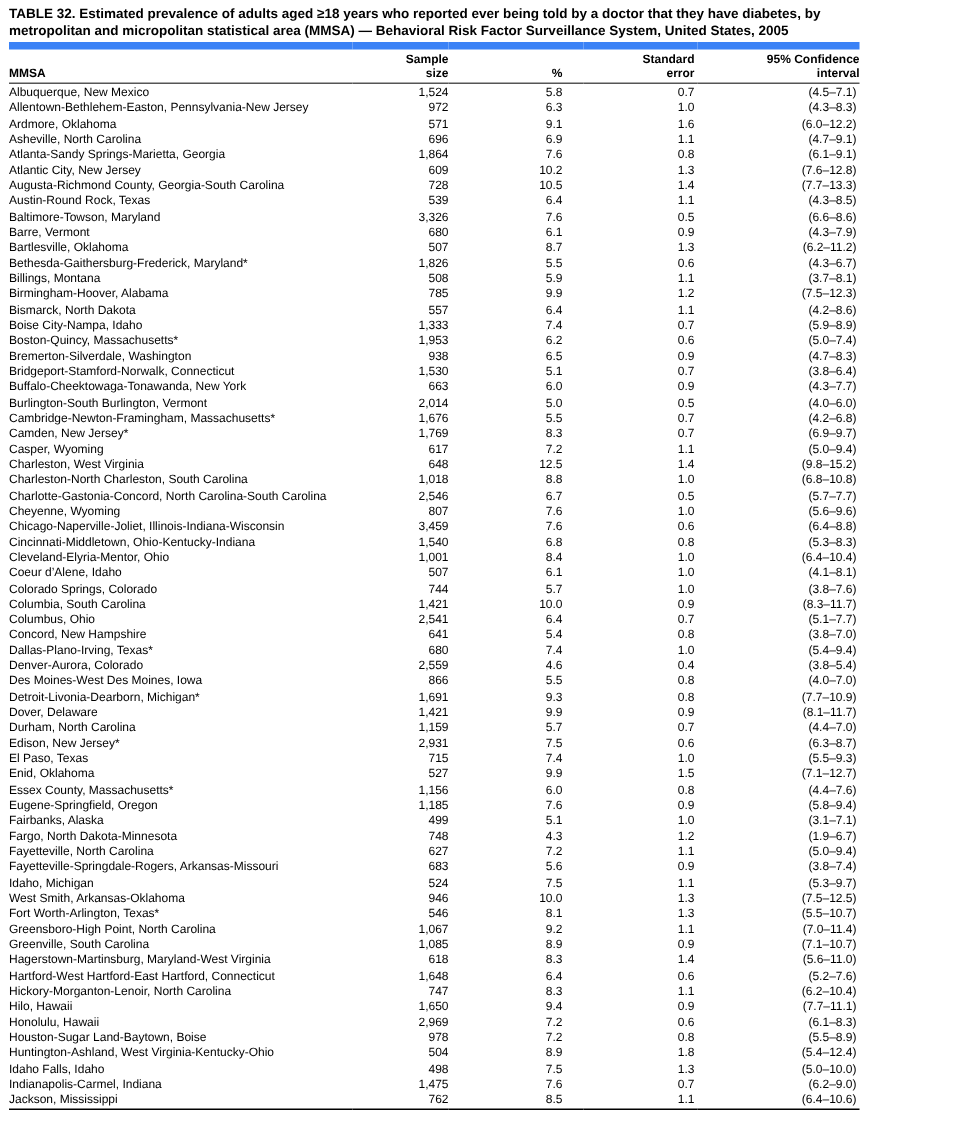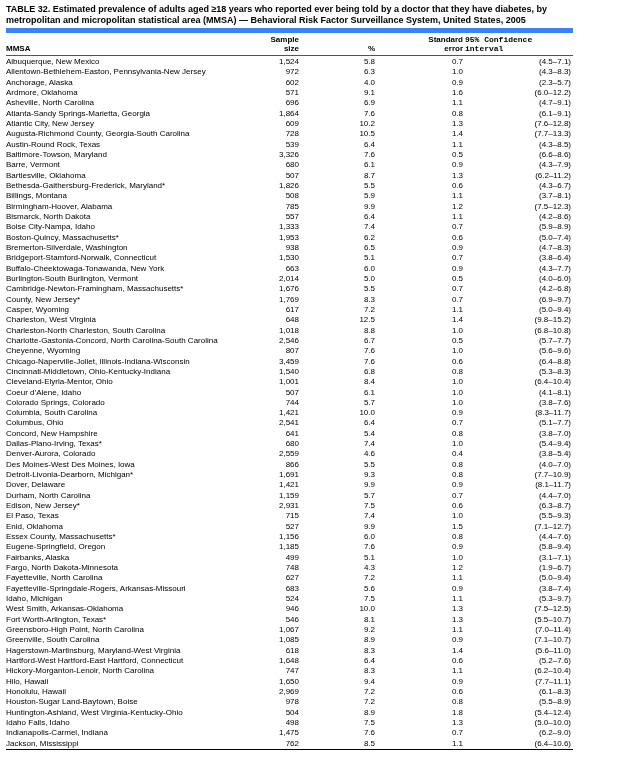--- a/index.html
+++ b/index.html
@@ -39,21 +39,21 @@
     line-height: 9px;
     vertical-align: bottom;
     padding: 2px 0 2px 0;
     border-top: 5px solid #3b82f6;
     border-bottom: 1.5px solid #555555;
   }
   th.h-mmsa   { text-align: left; }
   th.h-sample { text-align: right; }
   th.h-pct    { text-align: right; padding-right: 14px; }
   th.h-se     { text-align: right; padding-right: 2px; }
-  th.h-ci     { text-align: left; font-family: Liberation Mono, monospace; }
+  th.h-ci     { text-align: right; }
   tbody td {
     font-size: 8px;
     line-height: 10.33px;
     padding: 0;
     white-space: nowrap;
     overflow: hidden;
   }
   td.d-mmsa   { text-align: left; }
   td.d-sample { text-align: right; }
   td.d-pct    { text-align: right; padding-right: 14px; }
@@ -107,27 +107,20 @@
           <td class="d-ci">(4.5–7.1)</td>
         </tr>
         <tr>
           <td class="d-mmsa">Allentown-Bethlehem-Easton, Pennsylvania-New Jersey</td>
           <td class="d-sample">972</td>
           <td class="d-pct">6.3</td>
           <td class="d-se">1.0</td>
           <td class="d-ci">(4.3–8.3)</td>
         </tr>
         <tr>
-          <td class="d-mmsa">Anchorage, Alaska</td>
-          <td class="d-sample">602</td>
-          <td class="d-pct">4.0</td>
-          <td class="d-se">0.9</td>
-          <td class="d-ci">(2.3–5.7)</td>
-        </tr>
-        <tr>
           <td class="d-mmsa">Ardmore, Oklahoma</td>
           <td class="d-sample">571</td>
           <td class="d-pct">9.1</td>
           <td class="d-se">1.6</td>
           <td class="d-ci">(6.0–12.2)</td>
         </tr>
         <tr>
           <td class="d-mmsa">Asheville, North Carolina</td>
           <td class="d-sample">696</td>
           <td class="d-pct">6.9</td>
@@ -254,21 +247,21 @@
           <td class="d-ci">(4.0–6.0)</td>
         </tr>
         <tr>
           <td class="d-mmsa">Cambridge-Newton-Framingham, Massachusetts*</td>
           <td class="d-sample">1,676</td>
           <td class="d-pct">5.5</td>
           <td class="d-se">0.7</td>
           <td class="d-ci">(4.2–6.8)</td>
         </tr>
         <tr>
-          <td class="d-mmsa">County, New Jersey*</td>
+          <td class="d-mmsa">Camden, New Jersey*</td>
           <td class="d-sample">1,769</td>
           <td class="d-pct">8.3</td>
           <td class="d-se">0.7</td>
           <td class="d-ci">(6.9–9.7)</td>
         </tr>
         <tr>
           <td class="d-mmsa">Casper, Wyoming</td>
           <td class="d-sample">617</td>
           <td class="d-pct">7.2</td>
           <td class="d-se">1.1</td>

